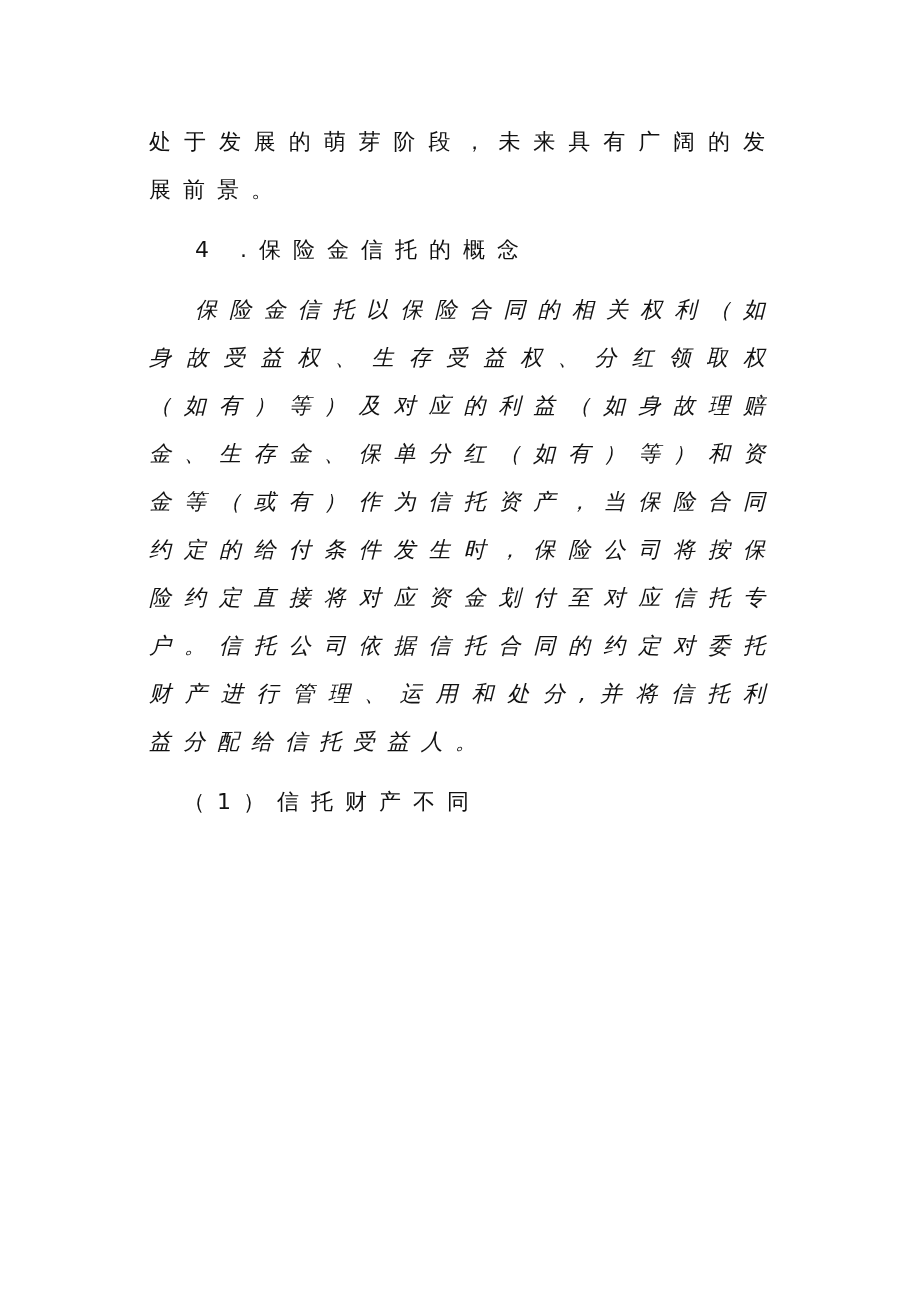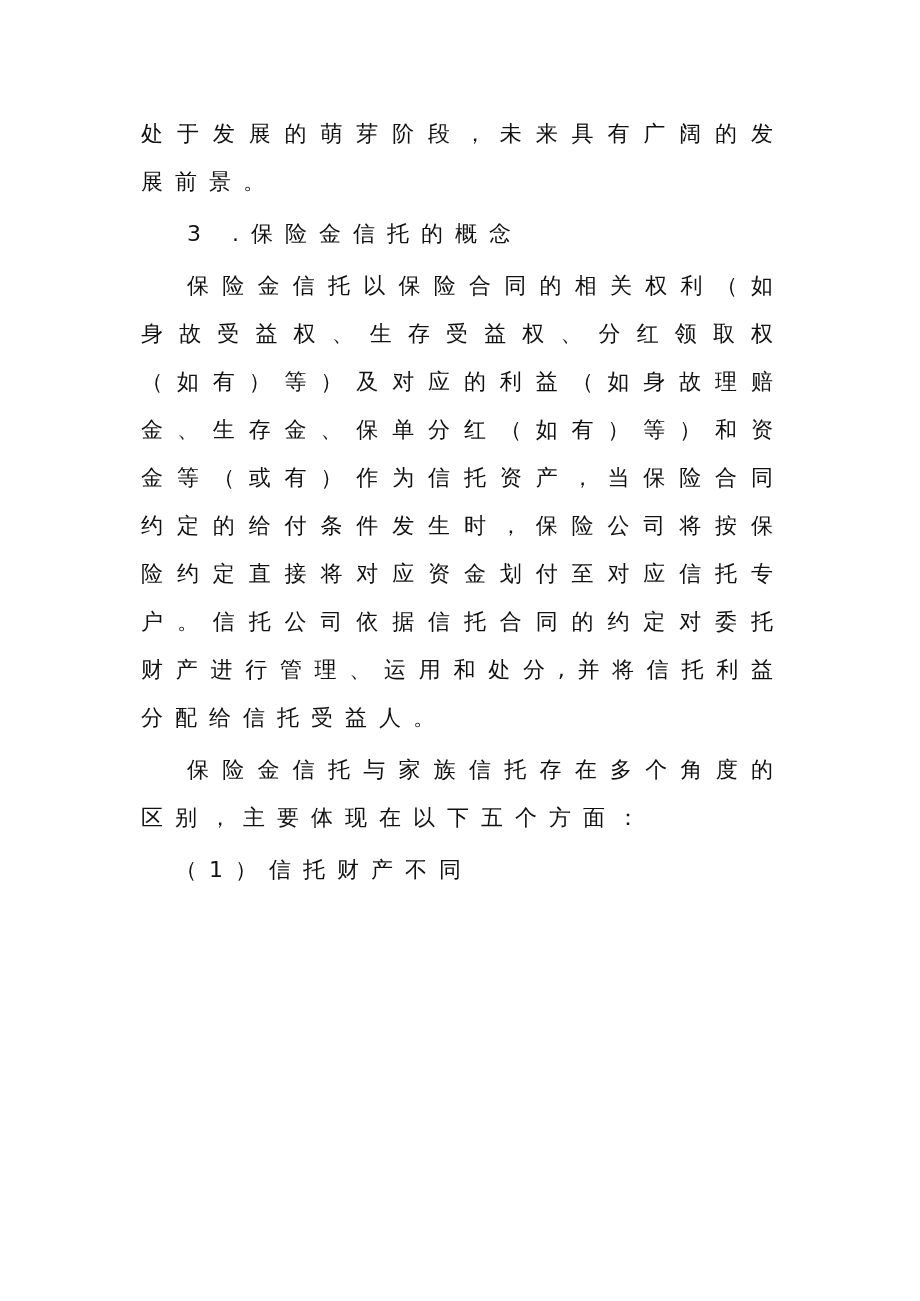--- a/index.html
+++ b/index.html
@@ -8,28 +8,27 @@
       position: absolute;
       left: 137px;
       top: 106px;
       width: 652px;
       font-family: "DejaVu Sans", "Liberation Sans", sans-serif;
       font-size: 22px;
       color: #111111;
       line-height: 48px;
       letter-spacing: 12px;
     }
-    .p { margin: 4px; text-align: justify; text-align-last: left; }
-    .indent { text-indent: 46px; }
+    .p { margin: 12px; text-align: justify; text-align-last: left; }
+    .indent { text-indent: 46px; font-style: italic; }
     .heading { text-indent: 46px; }
     .sub-heading { text-indent: 34px; }
   </style>
 </head>
 <body>
 
 <div class="page">
   <p class="p">处于发展的萌芽阶段，未来具有广阔的发展前景。</p>
-  <p class="p heading">3 .保险金信托的概念</p>
+  <p class="p heading">4 .保险金信托的概念</p>
   <p class="p indent">保险金信托以保险合同的相关权利（如身故受益权、生存受益权、分红领取权（如有）等）及对应的利益（如身故理赔金、生存金、保单分红（如有）等）和资金等（或有）作为信托资产，当保险合同约定的给付条件发生时，保险公司将按保险约定直接将对应资金划付至对应信托专户。信托公司依据信托合同的约定对委托财产进行管理、运用和处分,并将信托利益分配给信托受益人。</p>
-  <p class="p indent">保险金信托与家族信托存在多个角度的区别，主要体现在以下五个方面：</p>
   <p class="p sub-heading">（1）信托财产不同</p>
 
 </div>
 
 </body></html>

